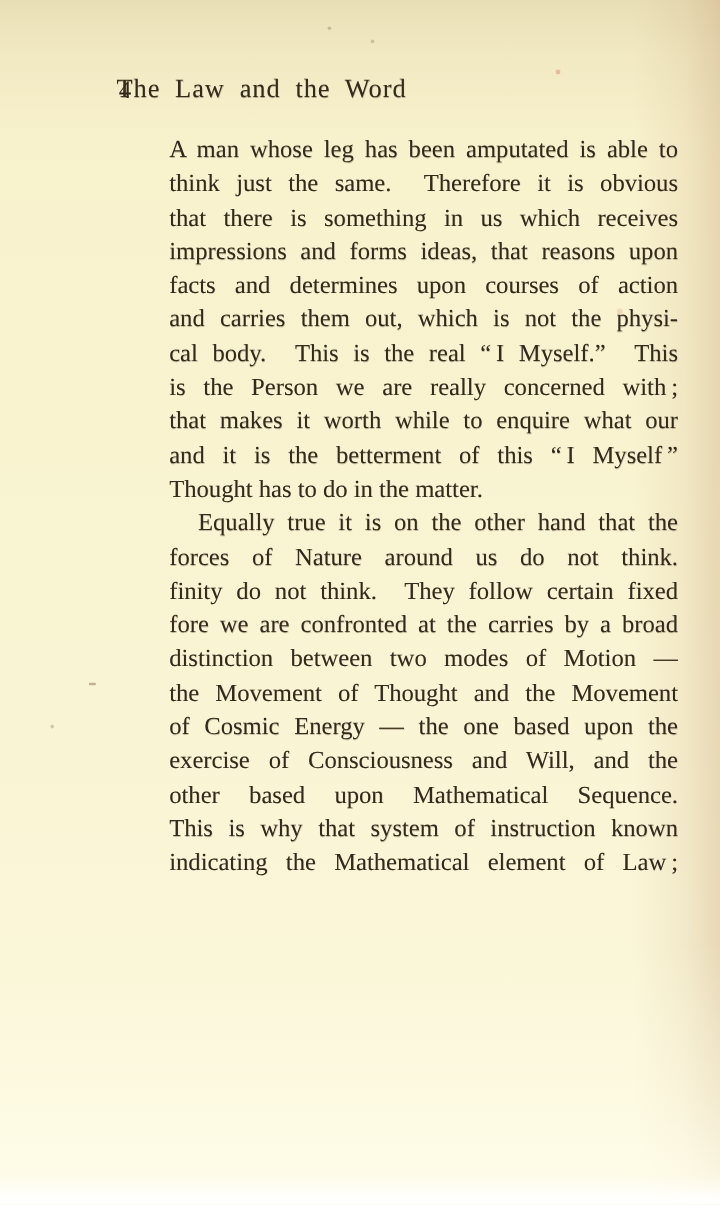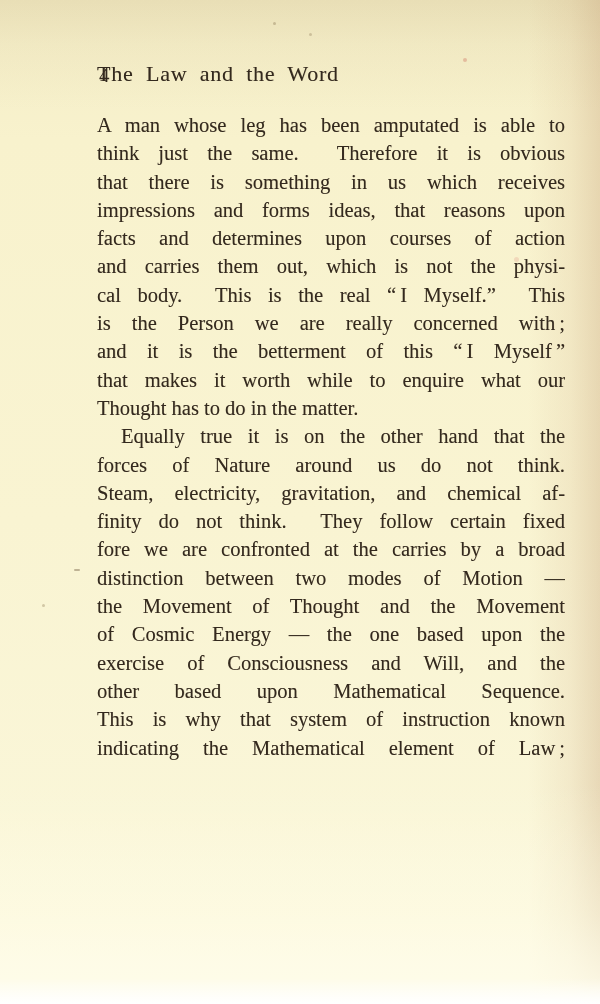--- a/index.html
+++ b/index.html
@@ -56,20 +56,21 @@
     font-size: 20.5px;
     text-shadow: 0.3px 0.3px 0.4px rgba(70,50,30,0.30);
   }
   .line {
     height: 28.3px;
     line-height: 28.3px;
     text-align: justify;
     text-align-last: justify;
     overflow: hidden;
     white-space: nowrap; 
+    margin-left: 44px;
   }
   .line { white-space: normal; }
   .line.para-end {
     text-align-last: left;
   }
   .line.indent {
     text-indent: 24px;
   }
   .paper-speck {
     position: absolute;
@@ -96,28 +97,27 @@
   <div class="body-text">
       <div>
         <div class="line">A man whose leg has been amputated is able to</div>
         <div class="line">think just the same.&nbsp; Therefore it is obvious</div>
         <div class="line">that there is something in us which receives</div>
         <div class="line">impressions and forms ideas, that reasons upon</div>
         <div class="line">facts and determines upon courses of action</div>
         <div class="line">and carries them out, which is not the physi-</div>
         <div class="line">cal body.&nbsp; This is the real “ I Myself.”&nbsp; This</div>
         <div class="line">is the Person we are really concerned with ;</div>
+        <div class="line">that makes it worth while to enquire what our</div>
         <div class="line">and it is the betterment of this “ I Myself ”</div>
-        <div class="line">that makes it worth while to enquire what our</div>
         <div class="line para-end">Thought has to do in the matter.</div>
       </div>
       <div>
         <div class="line indent">Equally true it is on the other hand that the</div>
         <div class="line">forces of Nature around us do not think.</div>
-        <div class="line">Steam, electricity, gravitation, and chemical af-</div>
         <div class="line">finity do not think.&nbsp; They follow certain fixed</div>
         <div class="line">fore we are confronted at the carries by a broad</div>
         <div class="line">distinction between two modes of Motion —</div>
         <div class="line">the Movement of Thought and the Movement</div>
         <div class="line">of Cosmic Energy — the one based upon the</div>
         <div class="line">exercise of Consciousness and Will, and the</div>
         <div class="line">other based upon Mathematical Sequence.</div>
         <div class="line">This is why that system of instruction known</div>
         <div class="line">indicating the Mathematical element of Law ;</div>
       </div>

